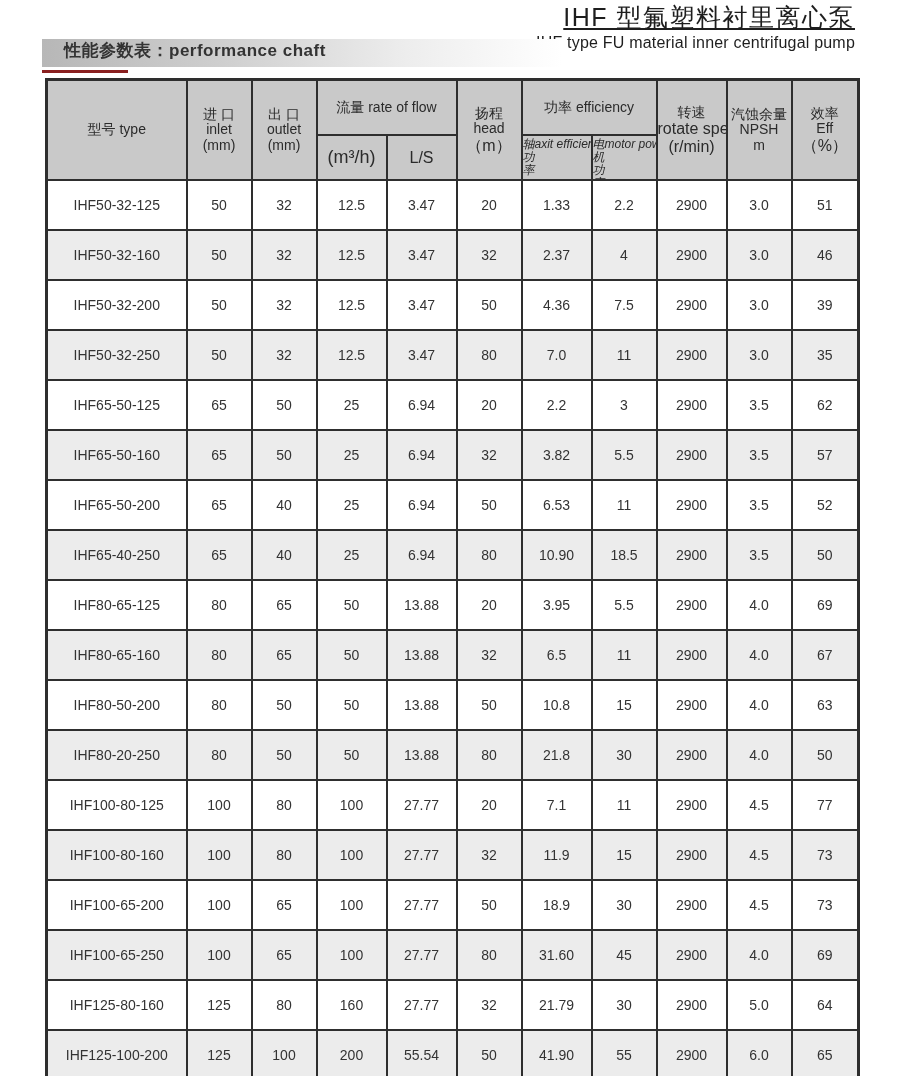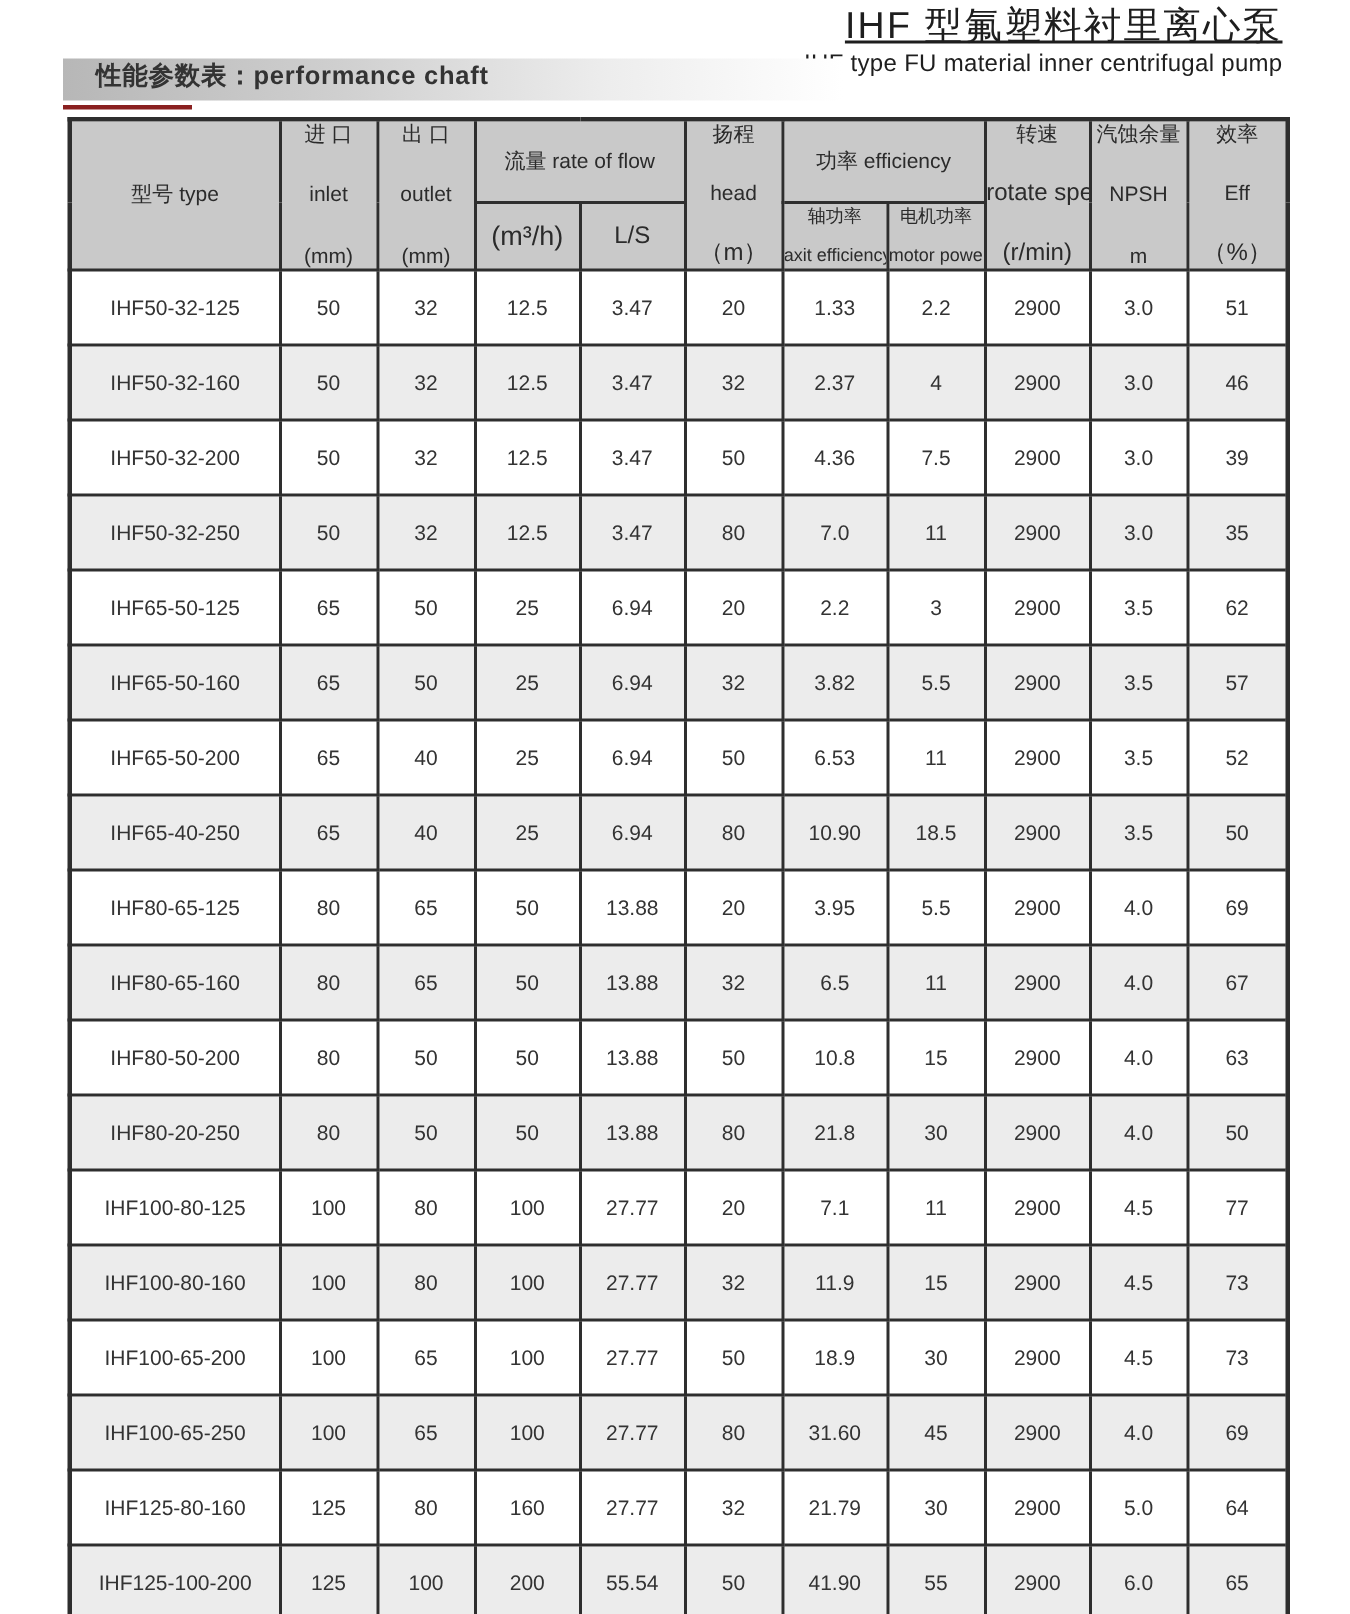--- a/index.html
+++ b/index.html
@@ -44,26 +44,26 @@
   table.perf th,table.perf td{
     border:2px solid #2e2e2e;text-align:center;vertical-align:middle;
     padding:0;overflow:hidden;
   }
   table.perf thead th{
     background:#c9c9c9;font-weight:normal;font-size:14px;color:#2b2b2b;
   }
   thead tr.hdr-top th{height:53px;}
   thead tr.hdr-sub th{height:43px;}
   .hdr-stack{
-    display:flex;flex-direction:column;justify-content:space-between;
+    display:flex;flex-direction:column;justify-content:center;
     height:96px;line-height:1.1;
   }
   .hdr-stack span{display:block;}
   .hdr-small{font-size:16px;}
-  .sub2{display:flex;flex-direction:column;justify-content:space-between;height:40px;font-size:12px;line-height:1.1;}
+  .sub2{display:flex;flex-direction:row;justify-content:flex-start;height:40px;font-size:12px;line-height:1.1;font-style:italic;}
   .nowrap{white-space:nowrap;}
   table.perf tbody td{
     height:48px;font-size:14px;background:#ffffff;color:#333333;
   }
   table.perf tbody tr.alt td{background:#ececec;}
 </style>
 </head>
 <body>
 
 <div class="title-block">

